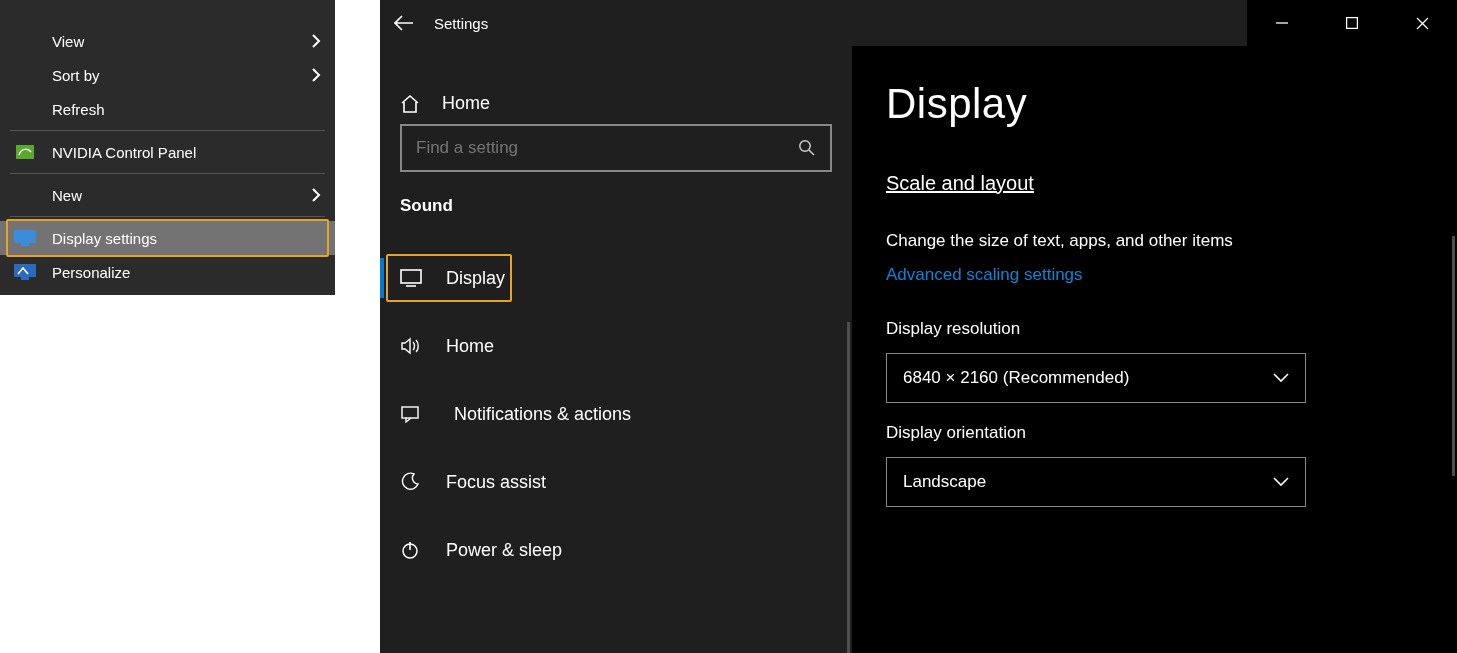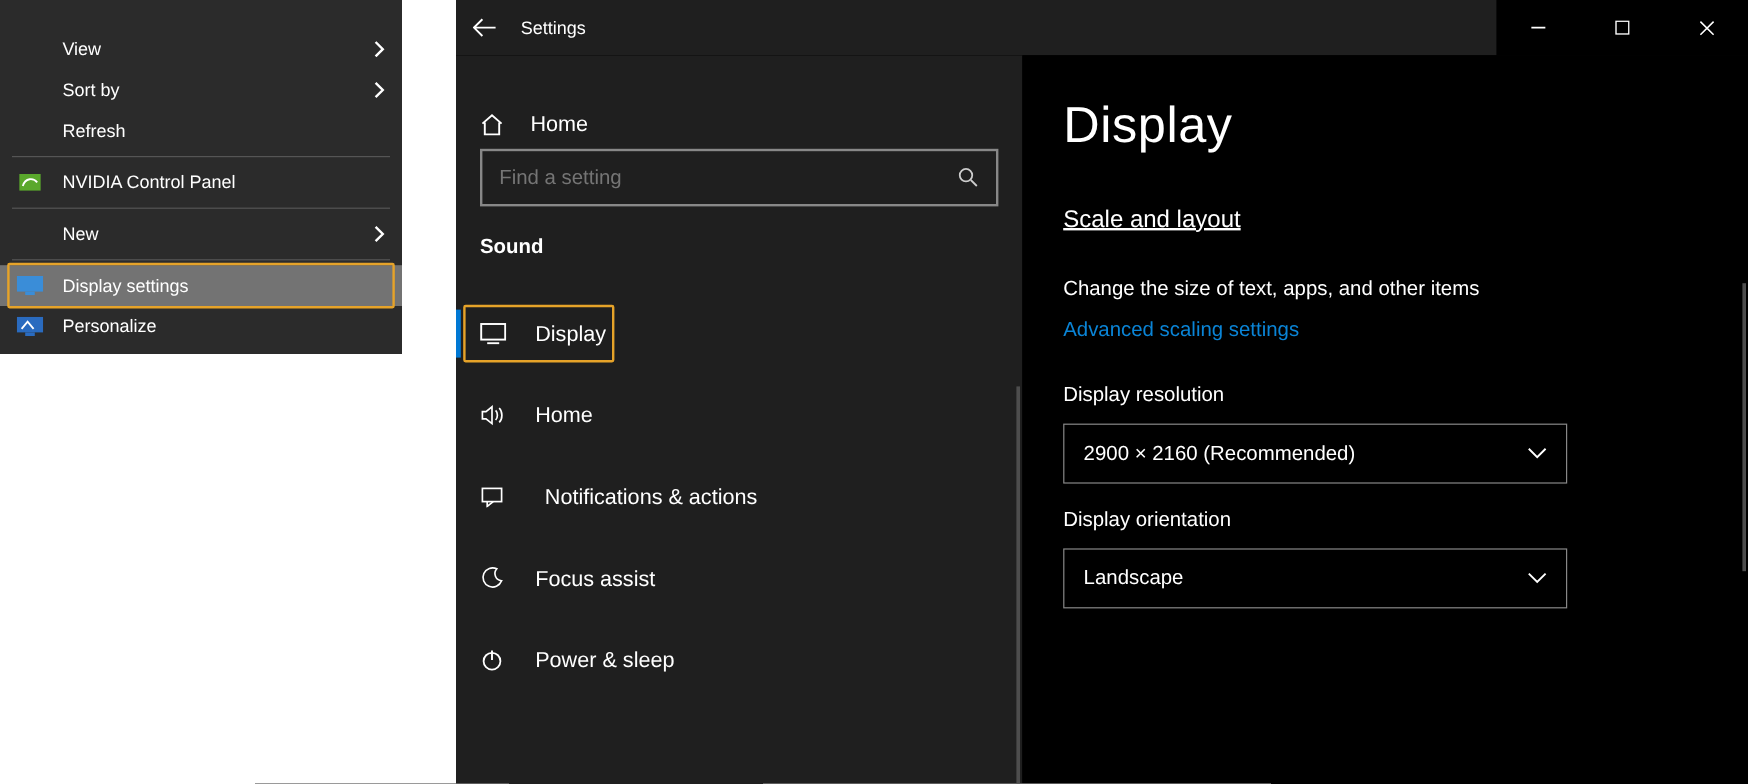--- a/index.html
+++ b/index.html
@@ -316,21 +316,21 @@
     <div class="content">
       <h1>Display</h1>
       <h2>Scale and layout</h2>
 
       <div class="field-label">Change the size of text, apps, and other items</div>
 
       <div class="link">Advanced scaling settings</div>
 
       <div class="field-label">Display resolution</div>
       <div class="dropdown">
-        <span>2900 × 2160 (Recommended)</span>
+        <span>6840 × 2160 (Recommended)</span>
         <span>
           <svg width="16" height="10" viewBox="0 0 16 10">
               <path d="M1 1 L8 8 L15 1" stroke="#fff" stroke-width="1.6" fill="none"></path>
             </svg>
         </span>
       </div>
 
       <div class="field-label">Display orientation</div>
       <div class="dropdown">
         <span>Landscape</span>

